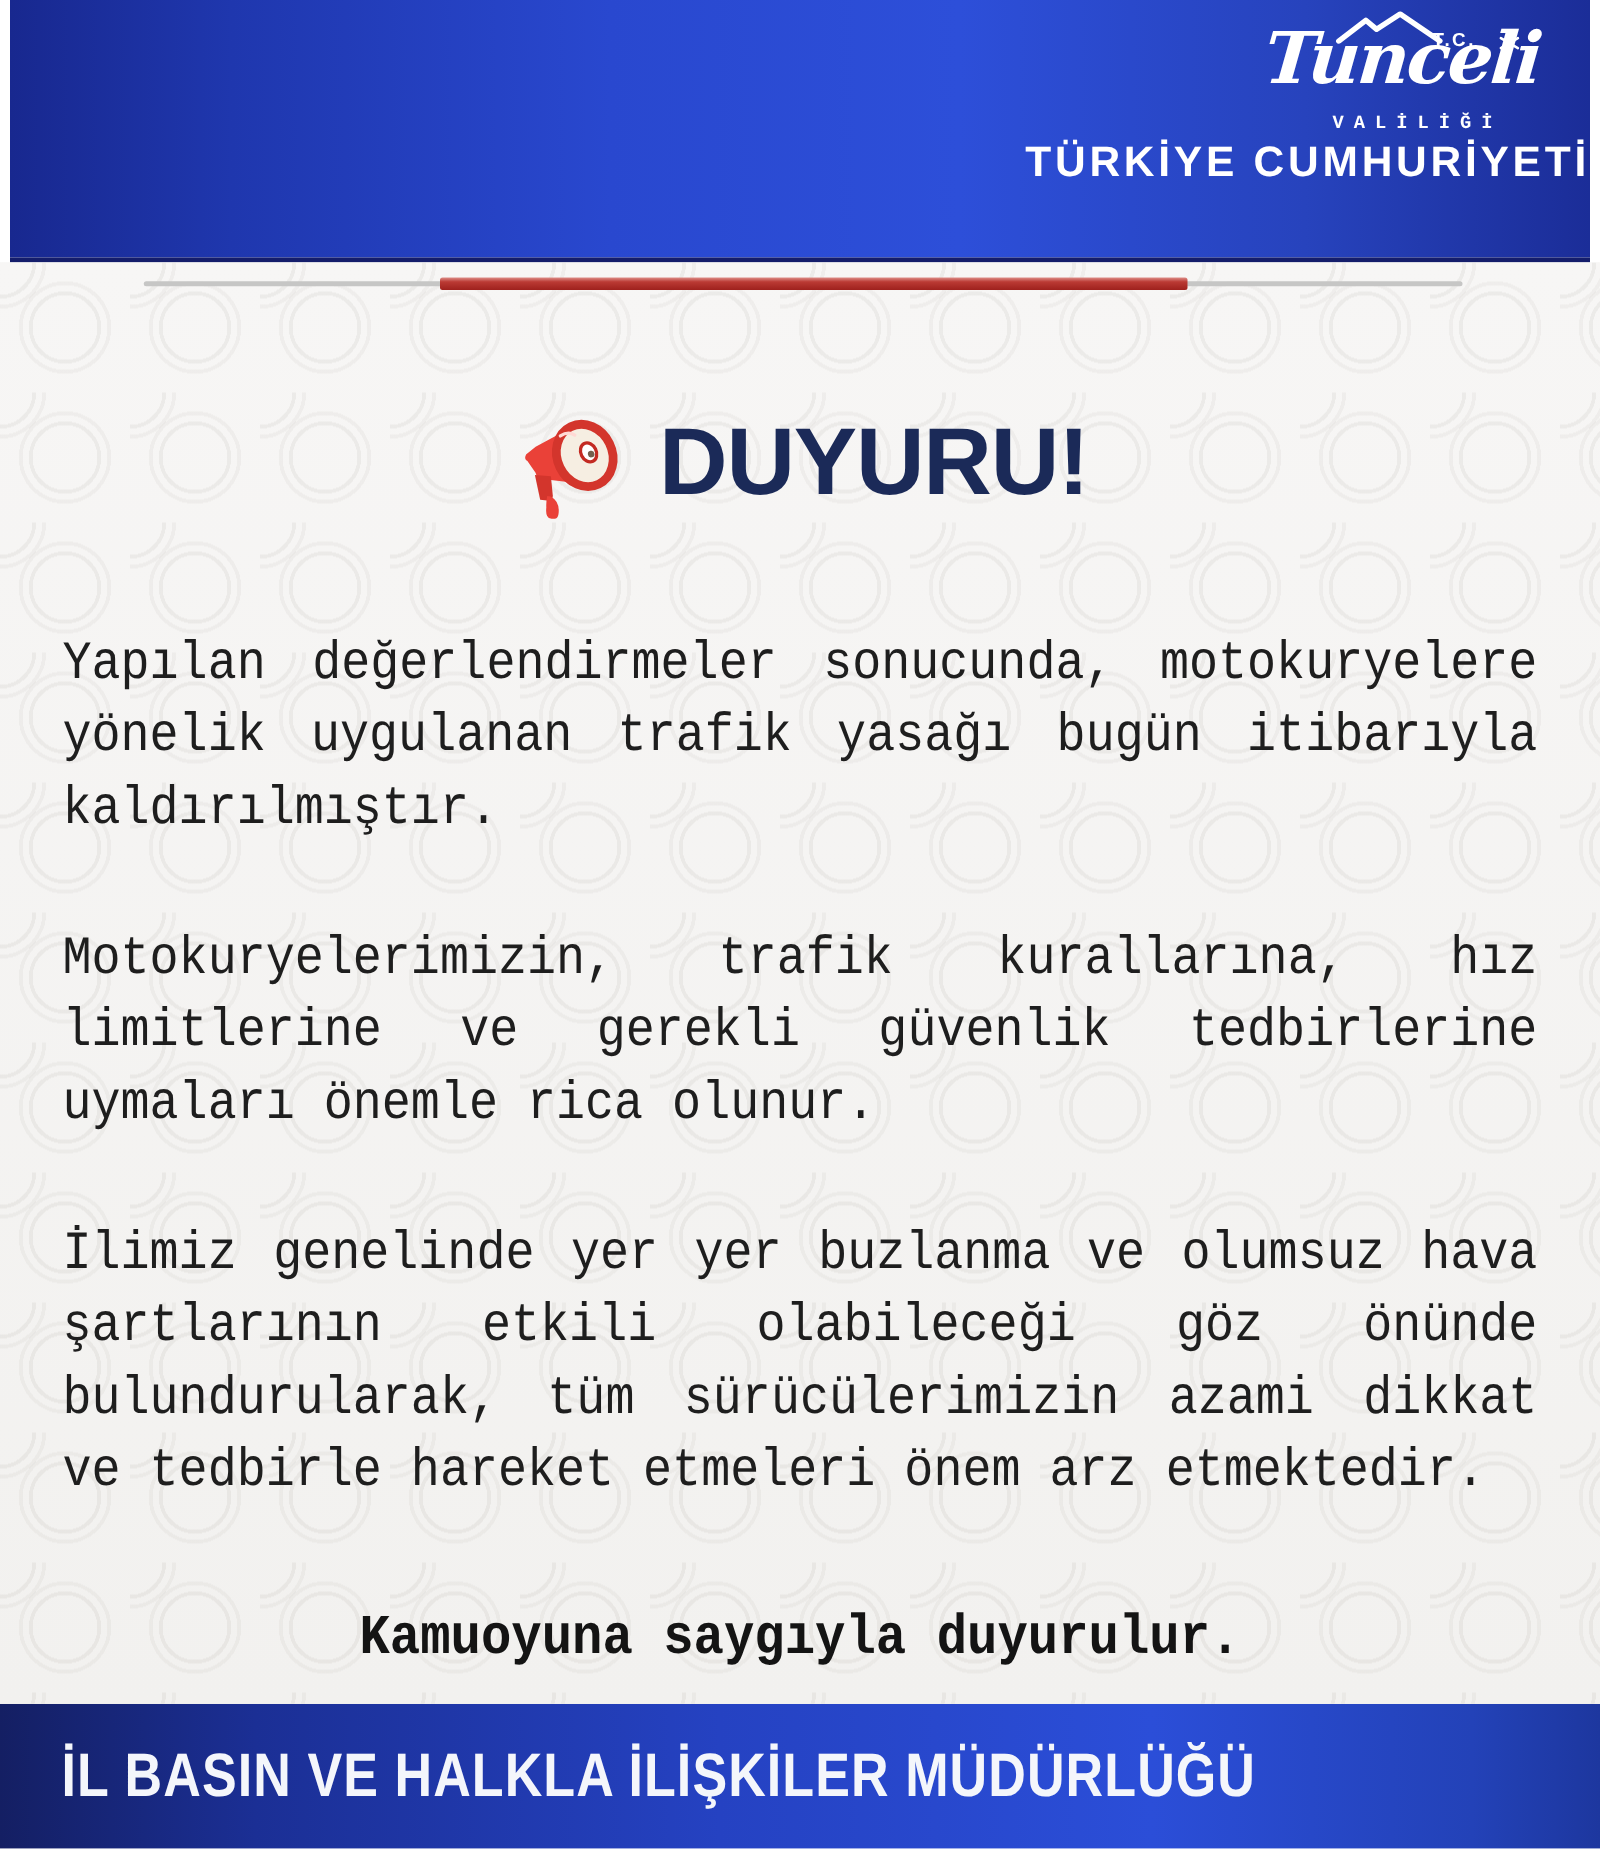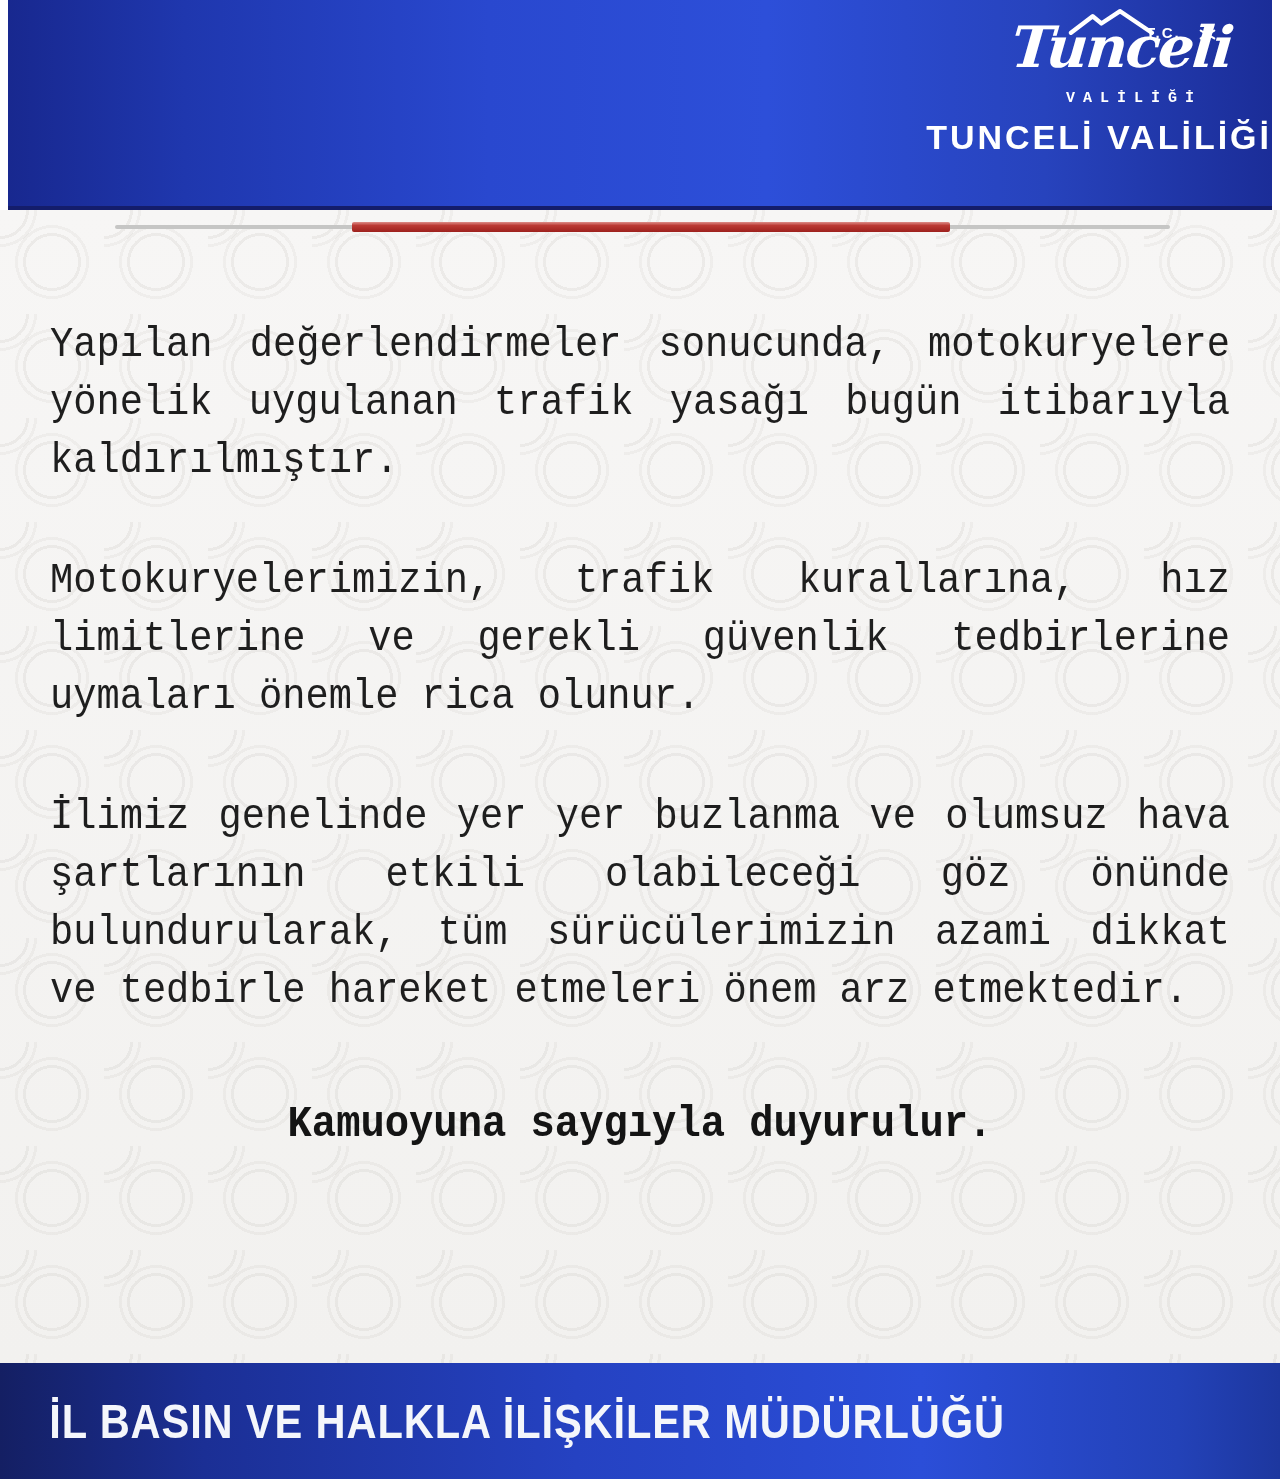--- a/index.html
+++ b/index.html
@@ -121,30 +121,44 @@
       <span class="script">Tunceli</span>
       <svg class="snowflake" viewBox="0 0 24 24" width="19" height="19" aria-hidden="true">
         <g stroke="#ffffff" stroke-width="2.6" stroke-linecap="round">
           <line x1="12" y1="2" x2="12" y2="22"></line>
           <line x1="3.4" y1="7" x2="20.6" y2="17"></line>
           <line x1="3.4" y1="17" x2="20.6" y2="7"></line>
         </g>
       </svg>
       <span class="valiligi">VALİLİĞİ</span>
     </div>
-    <div class="h-line2">TUNCELİ VALİLİĞİ</div>
+    <div class="h-line1">TÜRKİYE CUMHURİYETİ</div>
   </header>
 
   <main class="main">
 
     <div class="divider">
       <span class="divider-gray"></span>
       <span class="divider-red"></span>
     </div>
 
+    <div class="title-row">
+      <svg class="megaphone" viewBox="0 0 120 100" width="106" height="88" aria-hidden="true">
+        <g transform="rotate(-12 60 50)">
+          <path d="M16 38 Q13 36 16 32 L26 27 L60 17 L64 70 L26 57 Q21 55 21 50 Z" fill="#ea4138"></path>
+          <ellipse cx="68" cy="44" rx="25" ry="29" transform="rotate(-14 68 44)" fill="#f6eee2" stroke="#d3352c" stroke-width="8"></ellipse>
+          <ellipse cx="72" cy="42" rx="7" ry="9" transform="rotate(-14 72 42)" fill="#ffffff" stroke="#c32a22" stroke-width="3"></ellipse>
+          <circle cx="74" cy="44" r="3" fill="#74604e"></circle>
+          <path d="M20 52 L34 56 L32 74 Q31 78 26 77 L20 75 Z" fill="#d3352c"></path>
+          <path d="M30 74 Q37 80 34 90 Q32 97 26 94 Q21 92 24 83 Q25 77 27 73 Z" fill="#ea4138"></path>
+          <path d="M50 22 Q58 19 63 24" stroke="#ffd9d4" stroke-width="3" fill="none" stroke-linecap="round"></path>
+        </g>
+      </svg>
+      <h1 class="ann-title">DUYURU!</h1>
+    </div>
 
     <div class="content">
       <p class="para first">Yapılan değerlendirmeler sonucunda, motokuryelere yönelik uygulanan trafik yasağı bugün itibarıyla kaldırılmıştır.</p>
       <p class="para">Motokuryelerimizin, trafik kurallarına, hız limitlerine ve gerekli güvenlik tedbirlerine uymaları önemle rica olunur.</p>
       <p class="para last">İlimiz genelinde yer yer buzlanma ve olumsuz hava şartlarının etkili olabileceği göz önünde bulundurularak, tüm sürücülerimizin azami dikkat ve tedbirle hareket etmeleri önem arz etmektedir.</p>
       <p class="closing">Kamuoyuna saygıyla duyurulur.</p>
     </div>
 
   </main>
 

